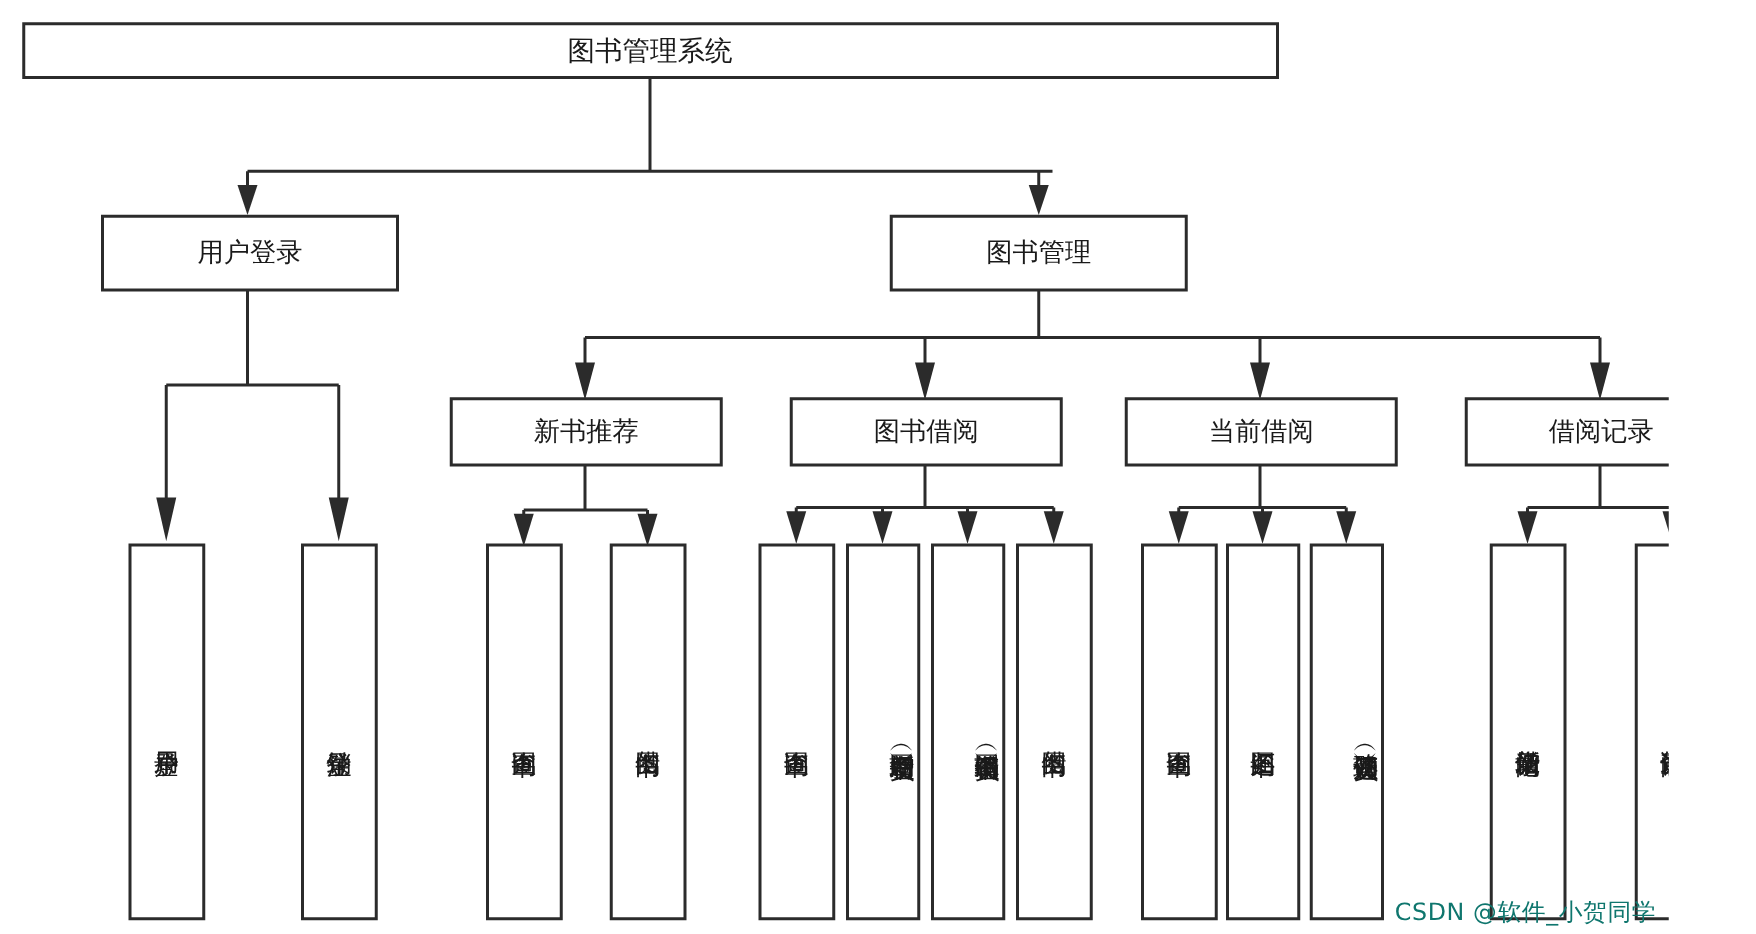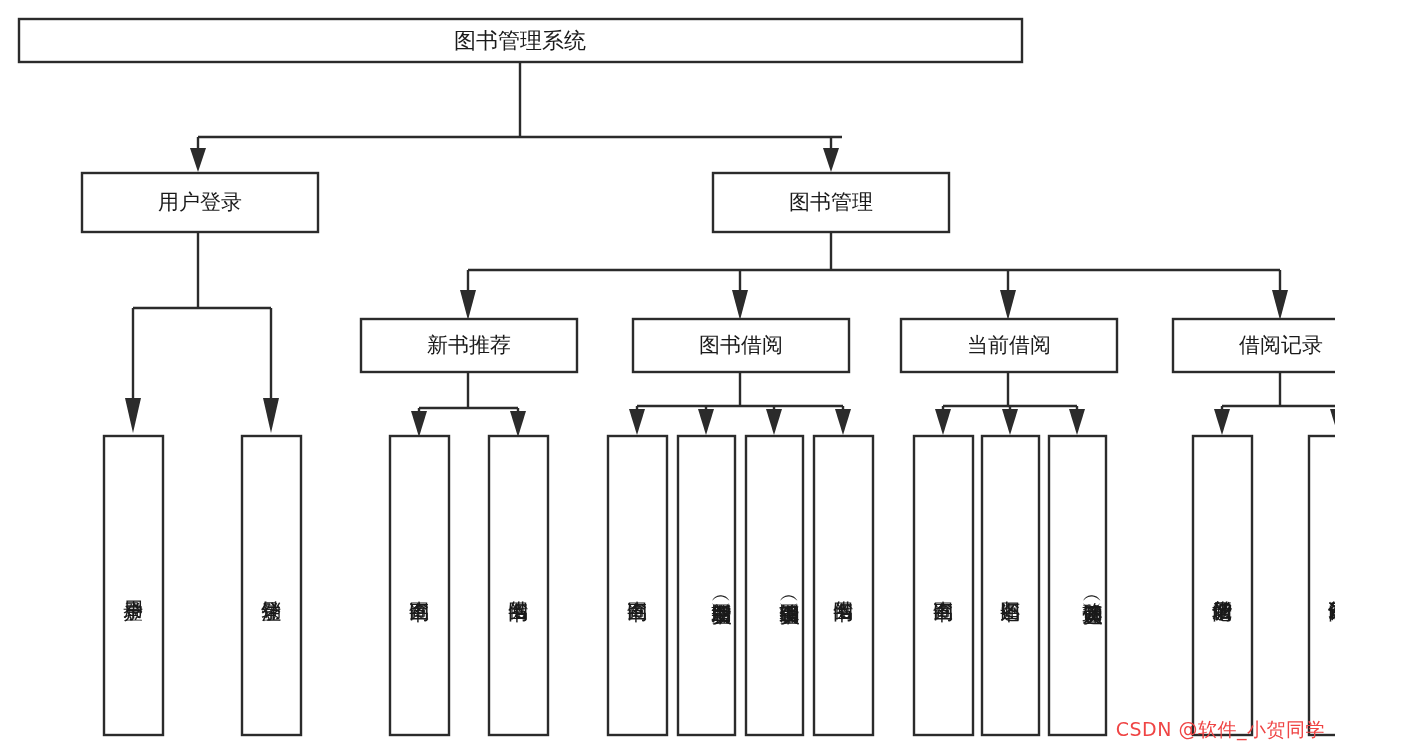--- a/index.html
+++ b/index.html
@@ -69,21 +69,21 @@
     justify-content: center;
     pointer-events: none;
   }
   .vlabel.center { align-items: center; }
   .watermark {
     position: absolute;
     right: 10px;
     bottom: 4px;
     font-family: "DejaVu Sans", "Liberation Sans", sans-serif;
     font-size: 19px;
-    color: #ef4444;
+    color: #0f766e;
     white-space: nowrap;
     letter-spacing: 0.5px;
   }
 </style>
 </head>
 <body>
 
 <div id="stage">
 
   <svg id="diagram-svg" viewBox="0 0 1405 747">

